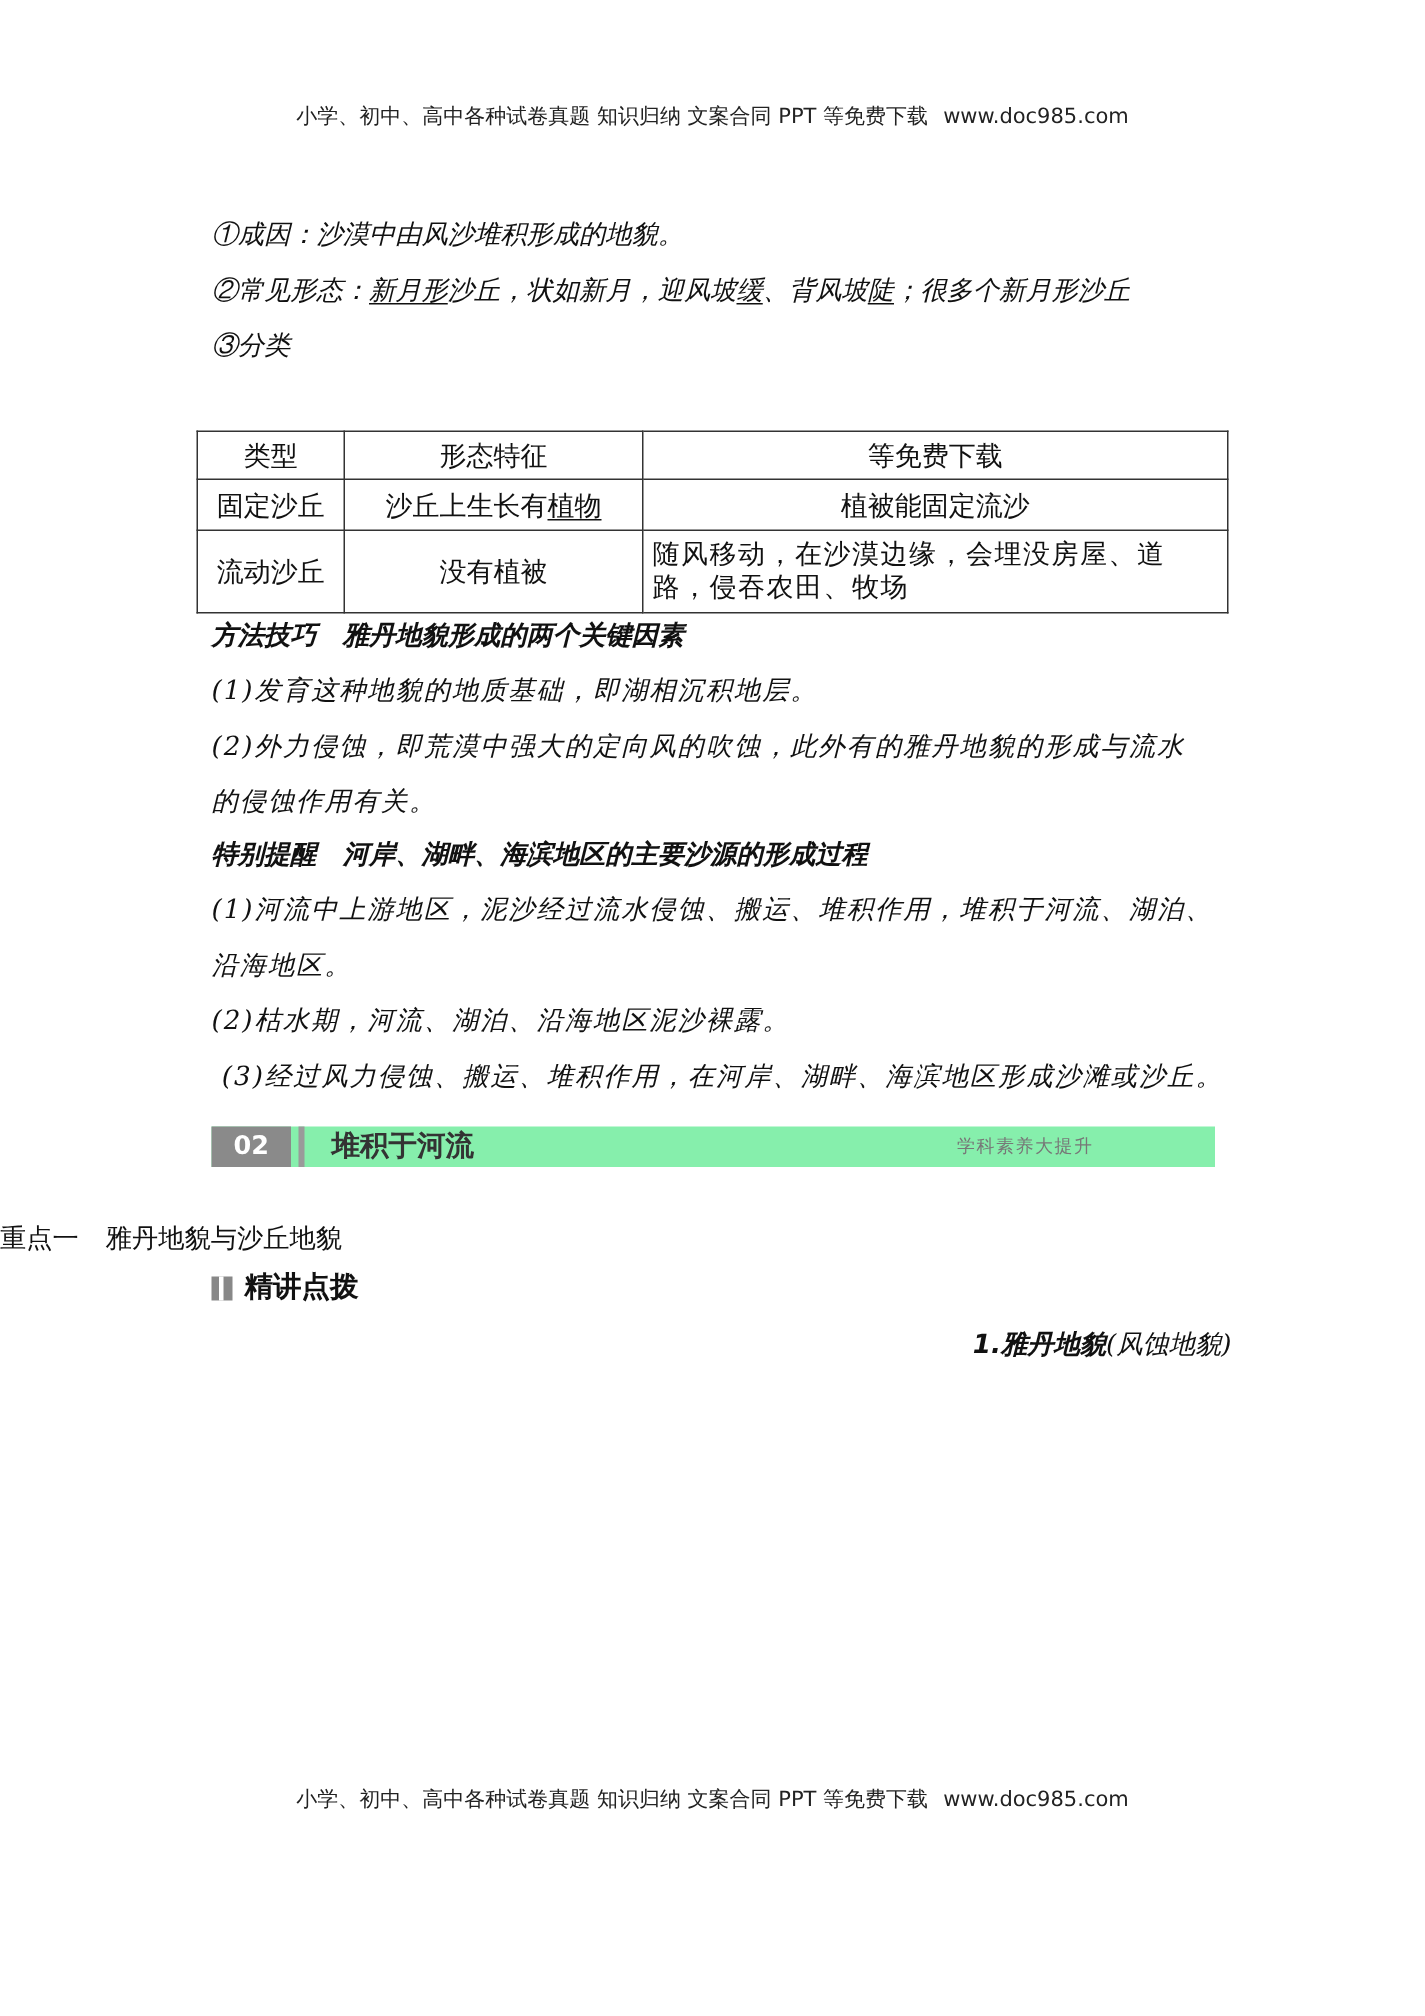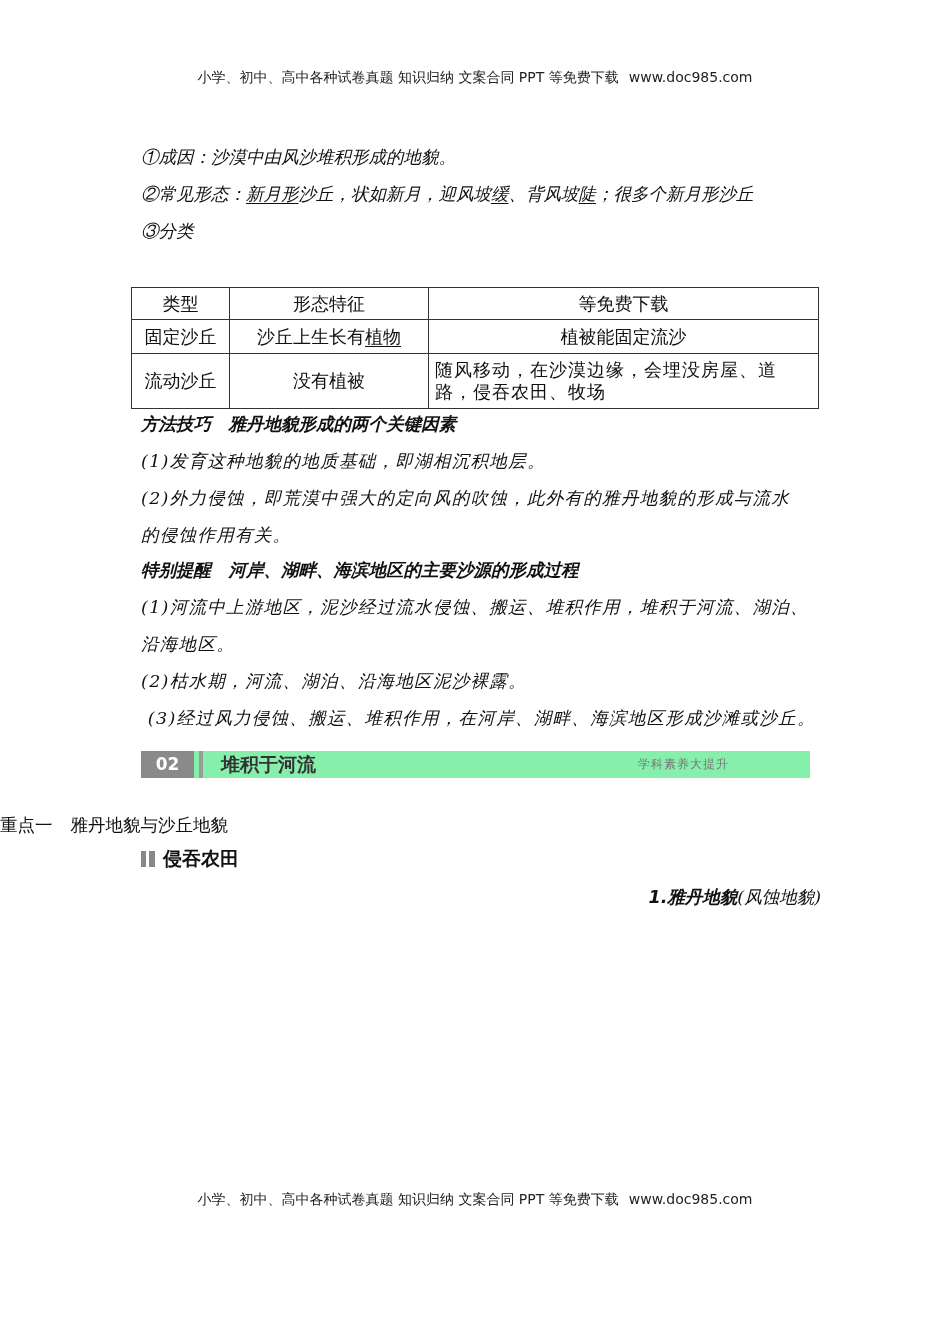--- a/index.html
+++ b/index.html
@@ -96,21 +96,21 @@
   <div class="title">堆积于河流</div>
   <div class="sub">学科素养大提升</div>
 </div>
 
 <div class="center-title">
   <span>重点一</span><span class="gap"></span><span>雅丹地貌与沙丘地貌</span>
 </div>
 
 <div class="sect">
   <div class="mark"></div>
-  <div class="label">侵吞农田</div>
+  <div class="label">精讲点拨</div>
 </div>
 
 <div class="content" style="top:879px;text-align:right;">
   <div class="p"><span class="b">1.雅丹地貌</span><span>(风蚀地貌)</span></div>
 </div>
 
 <div class="watermark wm-bottom">
   <span>小学、初中、高中各种试卷真题 知识归纳 文案合同 PPT 等免费下载</span><span class="wm-url">www.doc985.com</span>
 </div>
 

